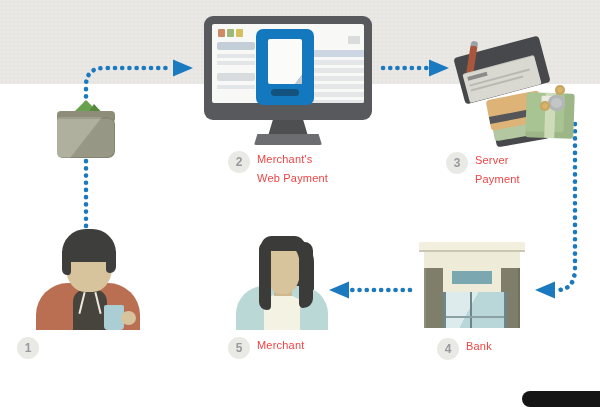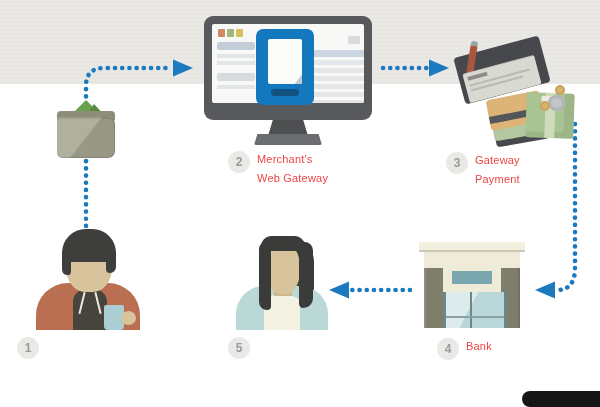--- a/index.html
+++ b/index.html
@@ -236,38 +236,41 @@
   </div>
 
   <div id="step1" class="abs step">
     <div class="badge">1</div>
   </div>
 
   <div id="step2" class="abs step">
     <div class="badge">2</div>
     <div class="lbl">
       <div>Merchant's</div>
-      <div>Web Gateway</div>
+      <div>Web Payment</div>
     </div>
   </div>
 
   <div id="step3" class="abs step">
     <div class="badge">3</div>
     <div class="lbl">
-      <div>Gateway</div>
+      <div>Server</div>
       <div>Payment</div>
     </div>
   </div>
 
   <div id="step4" class="abs step">
     <div class="badge">4</div>
     <div class="lbl">
       <div>Bank</div>
     </div>
   </div>
 
   <div id="step5" class="abs step">
     <div class="badge">5</div>
+    <div class="lbl">
+      <div>Merchant</div>
+    </div>
   </div>
 
   <div id="watermark" class="abs"></div>
 
 </div>
 
 </body></html>

